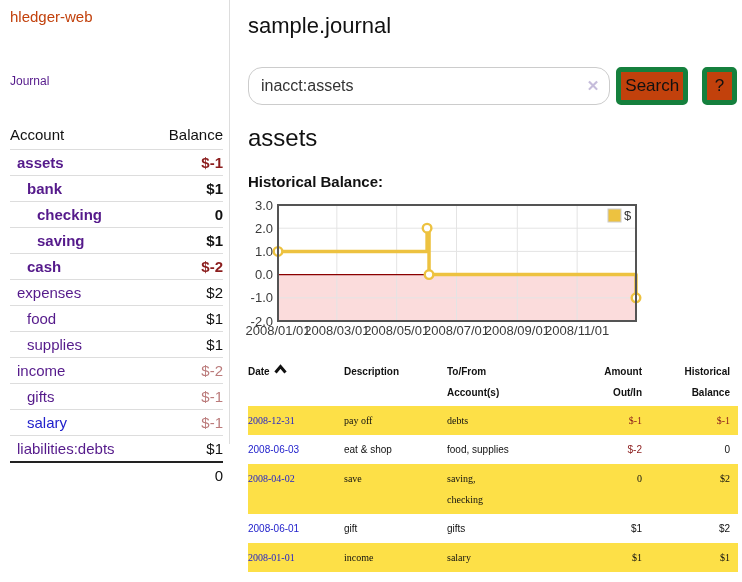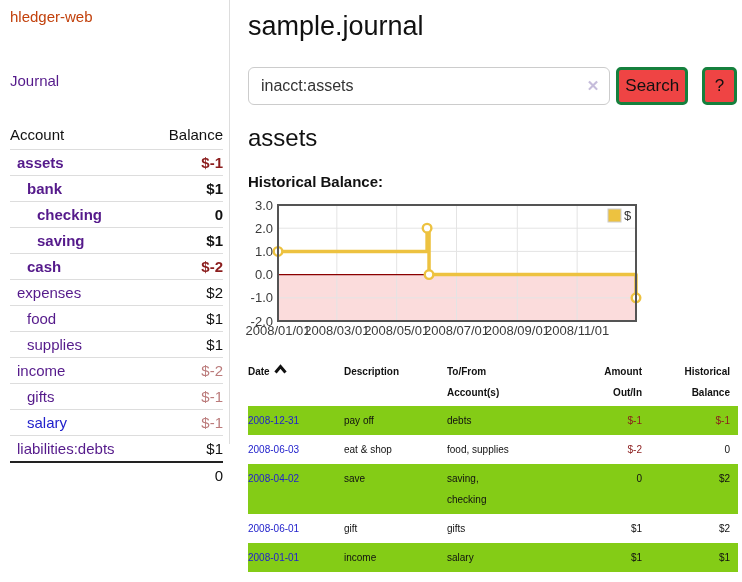--- a/index.html
+++ b/index.html
@@ -9,71 +9,71 @@
     font-family:"Liberation Sans", sans-serif; color:#111;
   }
   a { text-decoration:none; }
 
   
   .sidebar {
     position:absolute; top:0; left:0; width:230px; height:444px;
     border-right:1px solid #ddd; padding:8px 6px 0 10px;
   }
   .brand { display:block; color:#c2410c; font-size:15px; line-height:18px; }
-  .journal-link { display:block; margin-top:46px; color:#551a8b; font-size:15px; line-height:18px; }
+  .journal-link { display:block; margin-top:46px; color:#551a8b; font-size:12px; line-height:18px; }
   table.accounts { width:100%; border-collapse:collapse; margin-top:33px; font-size:15px; }
   .accounts th { text-align:left; font-weight:normal; padding:3px 0 5px 0; line-height:18px; }
   .accounts th.r { text-align:right; }
   .accounts td { padding:3px 0; line-height:19px; border-top:1px solid #ddd; }
   .accounts a { color:#551a8b; }
   .accounts a.blue { color:#2222cc; }
   .accounts a.bold { font-weight:bold; }
   .accounts .lvl1 { padding-left:7px; }
   .accounts .lvl2 { padding-left:17px;text-align:right; }
   .accounts .lvl3 { padding-left:27px; }
   .accounts td.bal { text-align:right; }
   .accounts td.bal.strong { font-weight:bold; }
   .accounts td.bal.neg { color:#8b1d1d; }
   .accounts td.bal.neg-soft { color:#bb7b7b; }
   .accounts tfoot td { border-top:2px solid #222; text-align:right; }
 
   
   .main { position:absolute; top:0; left:231px; width:511px; padding:0 5px 0 17px; }
-  h1.page-title { font-size:27px; font-weight:normal; margin-top:6px; line-height:40px; }
+  h1.page-title { font-size:22px; font-weight:normal; margin-top:6px; line-height:40px; }
   .search-row { display:flex; align-items:center; margin-top:21px; height:38px; }
   .search-box { position:relative; width:364px; height:38px; }
   .search-input {
-    width:100%; height:38px; border:1px solid #ccc; border-radius:6px;
+    width:100%; height:38px; border:1px solid #ccc; border-radius:14px;
     font-family:"Liberation Sans", sans-serif; font-size:16px; color:#333;
     padding:0 30px 0 12px; outline:none;
   }
   .clear-icon {
     position:absolute; right:11px; top:9px; color:#c6bddb;
     font-size:15px; font-weight:bold; cursor:pointer; line-height:20px;
   }
   .btn {
-    height:38px; background:#ef4444; border:3px solid #15803d; border-radius:5px;
+    height:38px; background:#c2410c; border:5px solid #15803d; border-radius:5px;
     font-family:"Liberation Sans", sans-serif; font-size:17px; color:#111; cursor:pointer;
   }
   .search-btn { margin-left:6px; width:72px; }
   .help-btn { margin-left:14px; width:35px; }
   h2.acct-heading { margin-top:18px; font-size:24px; font-weight:normal; line-height:30px; }
   p.chart-heading { margin-top:20px; font-size:15px; font-weight:bold; line-height:18px; }
   .chart-wrap { margin-top:5px; }
   .chart-wrap svg { overflow:visible; display:block; }
 
   
   table.register { margin-top:14px; width:490px; border-collapse:collapse; table-layout:fixed; font-size:10px; }
   .register col.c-date { width:96px; } .register col.c-desc { width:103px; }
   .register col.c-acct { width:131px; } .register col.c-amt { width:72px; }
   .register col.c-bal { width:88px; }
   .register th { font-weight:bold; text-align:left; vertical-align:top; padding:3px 0; line-height:21px; }
   .register th.r, .register td.r { text-align:right; padding-right:8px; }
   .register td { padding:4px 0; line-height:21px; vertical-align:top; }
-  .register tbody tr.stripe { background:#84cc16; }
+  .register tbody tr.stripe { background:#fde047;font-family:Liberation Serif, serif; }
   .register a.date-link { color:#2222cc; }
   .register .neg { color:#8b1d1d; }
   .sort-icon { display:inline-block; margin-left:4px; }
 </style>
 </head>
 <body>
 
 <aside class="sidebar">
   <a href="#" class="brand">hledger-web</a>
   <a href="#" class="journal-link">Journal</a>

